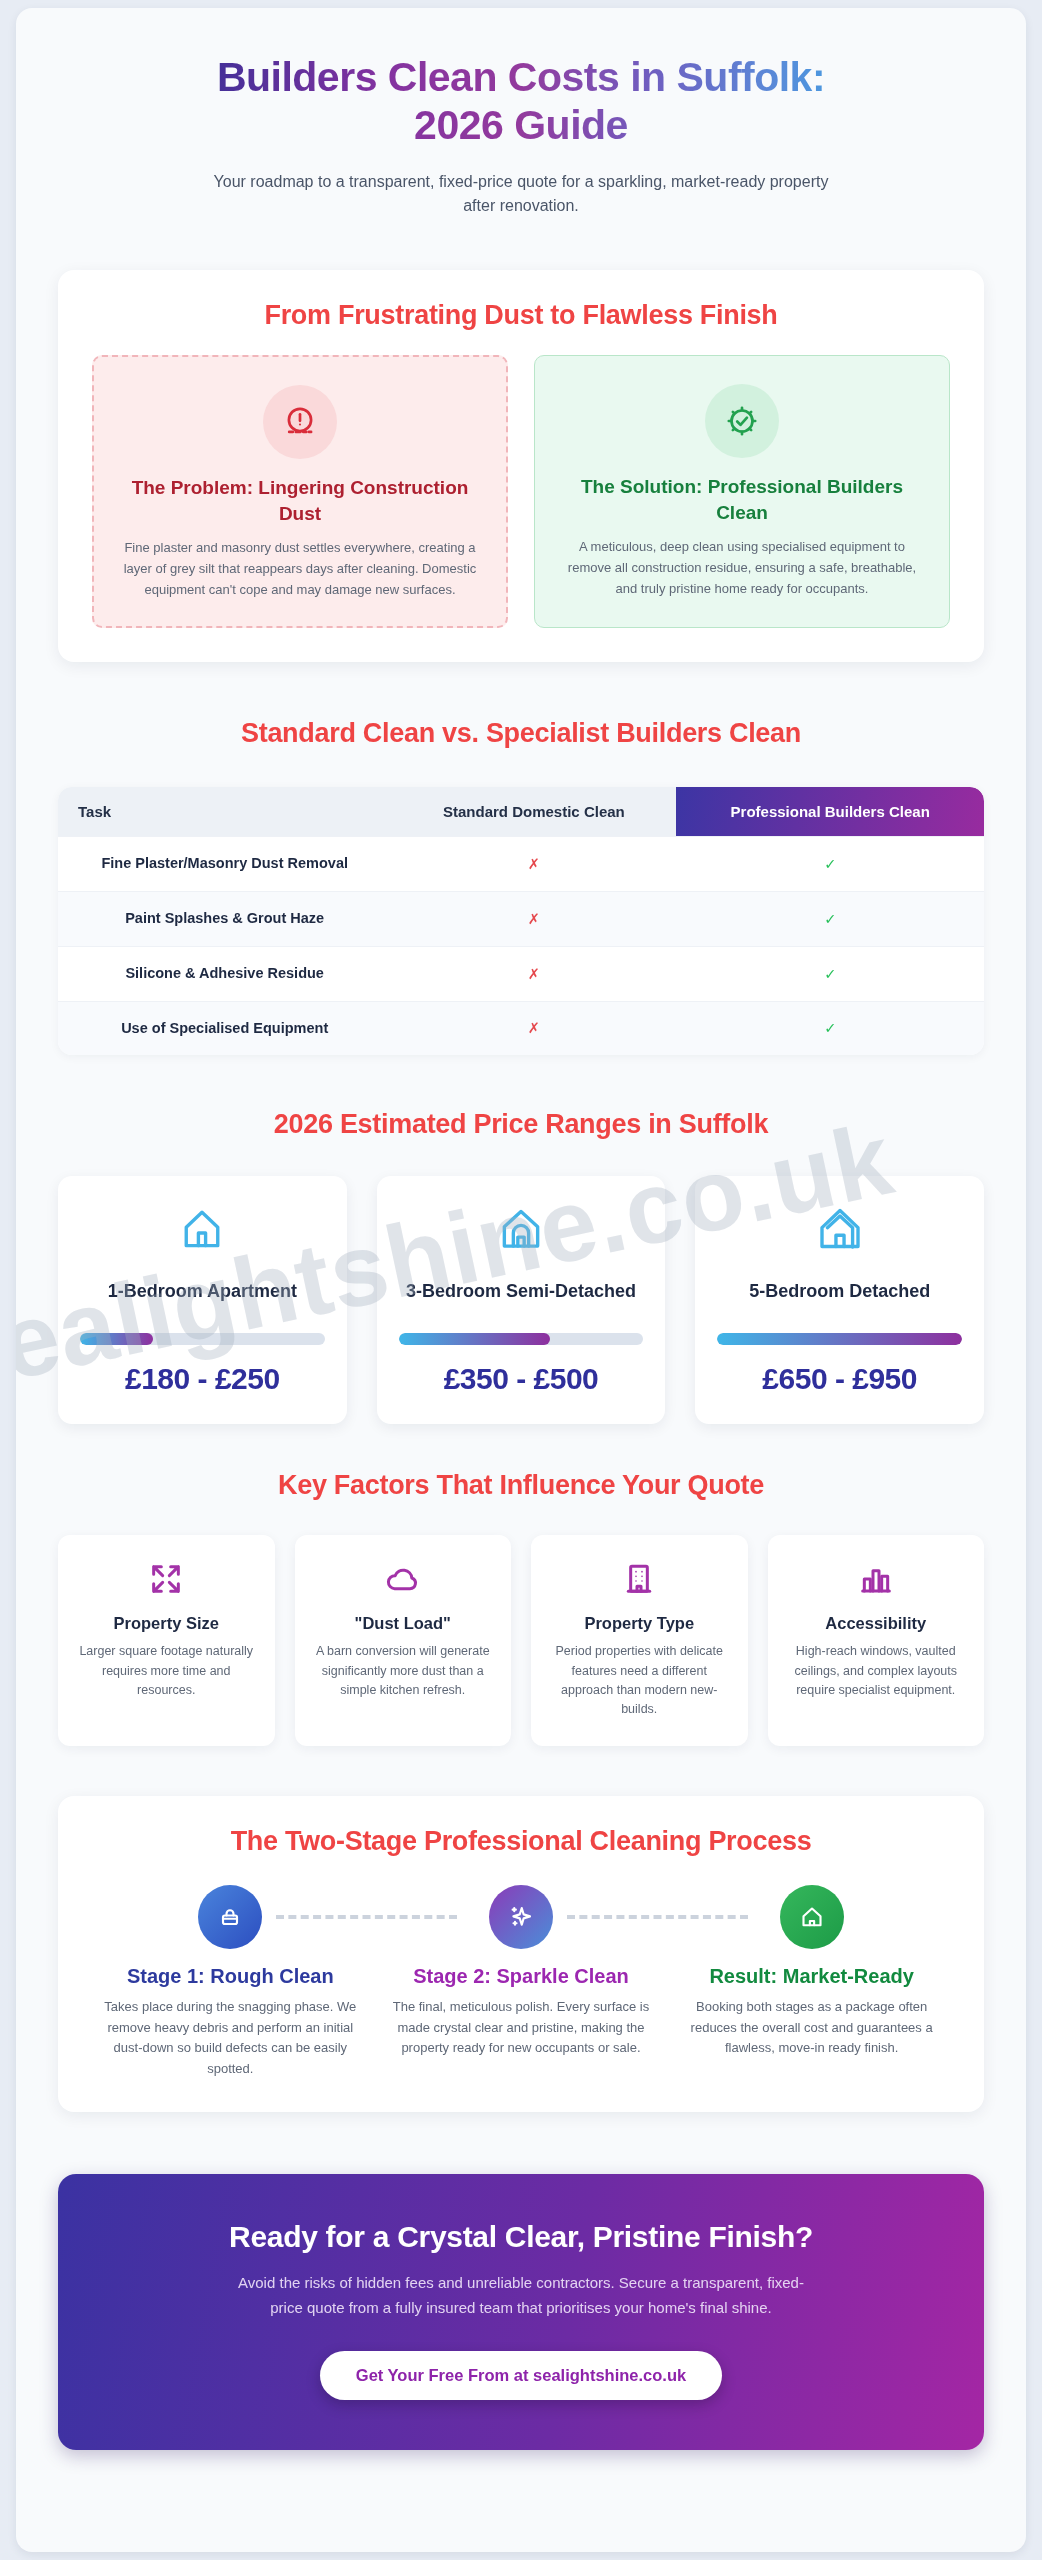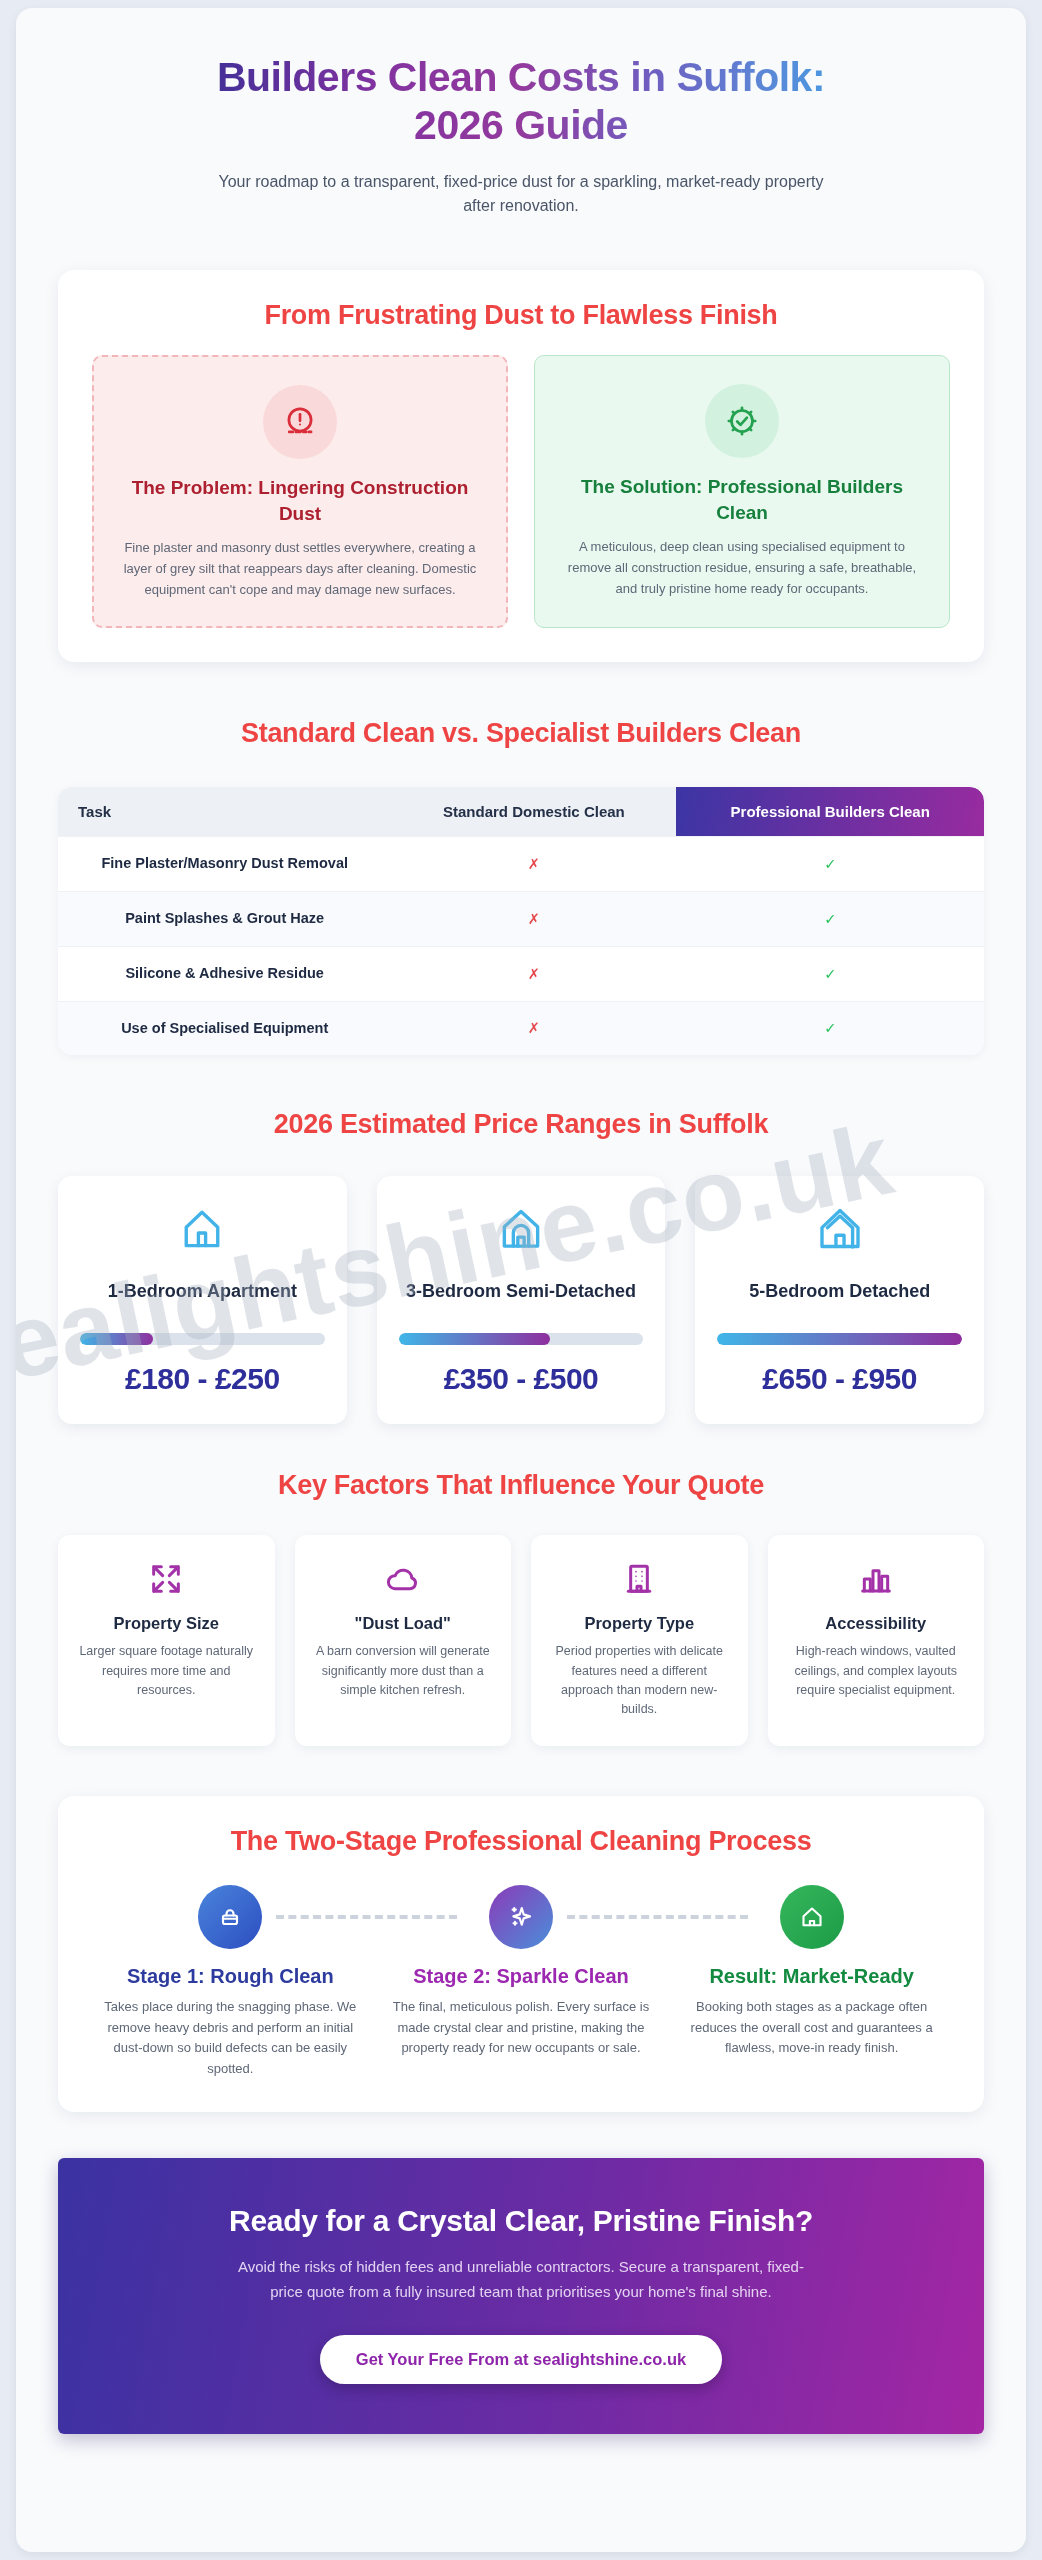--- a/index.html
+++ b/index.html
@@ -132,21 +132,21 @@
     content:""; position:absolute; top:30px; left:calc(50% + 46px);
     width:calc(100% - 92px); border-top:4px dashed #ccd3dd;
   }
   .step h3 { margin-top:16px; font-size:20px; font-weight:800; }
   .step:nth-child(1) h3 { color:#2d3a9e; }
   .step:nth-child(2) h3 { color:#9c27b0; }
   .step:nth-child(3) h3 { color:#128a3f; }
   .step p { margin-top:9px; font-size:13px; line-height:1.6; color:#5f6877; }
   
   .cta-card {
-    margin-top:46px; border-radius:6px;
+    margin-top:62px; border-radius:18px;
     background:linear-gradient(100deg,#3b32a2 0%,#6c2ba4 55%,#a426a4 100%);
     padding:46px 44px 50px; text-align:center;
     box-shadow:0 6px 18px rgba(40,20,90,.25);
   }
   .cta-card h2 { color:#ffffff; font-size:30px; font-weight:800; letter-spacing:-.3px; }
   .cta-card p { margin:17px auto 0; max-width:590px; font-size:15px; line-height:1.65; color:rgba(238,226,248,.92); }
   .cta-btn {
     margin-top:30px; display:inline-block; border:none; cursor:pointer;
     background:#ffffff; color:#8e24aa; font-weight:800; font-size:16.5px;
     font-family:inherit;
@@ -157,21 +157,21 @@
 </style>
 </head>
 <body>
 
 <div class="page-card">
 
   <h1 class="hero-title">
     <span>Builders Clean Costs in Suffolk:</span>
     <span>2026 Guide</span>
   </h1>
-  <p class="hero-sub">Your roadmap to a transparent, fixed-price dust for a sparkling, market-ready property after renovation.</p>
+  <p class="hero-sub">Your roadmap to a transparent, fixed-price quote for a sparkling, market-ready property after renovation.</p>
 
   <section class="sec1-card">
     <h2 class="h2">From Frustrating Dust to Flawless Finish</h2>
     <div class="ps-grid">
 
       <div class="ps-box problem">
         <div class="ps-icon-circle">
           <svg width="36" height="36" viewBox="0 0 24 24" fill="none" stroke="currentColor" stroke-width="1.8" stroke-linecap="round">
             <circle cx="12" cy="10.6" r="7.4"></circle>
             <line x1="12" y1="6.9" x2="12" y2="11.2"></line>

